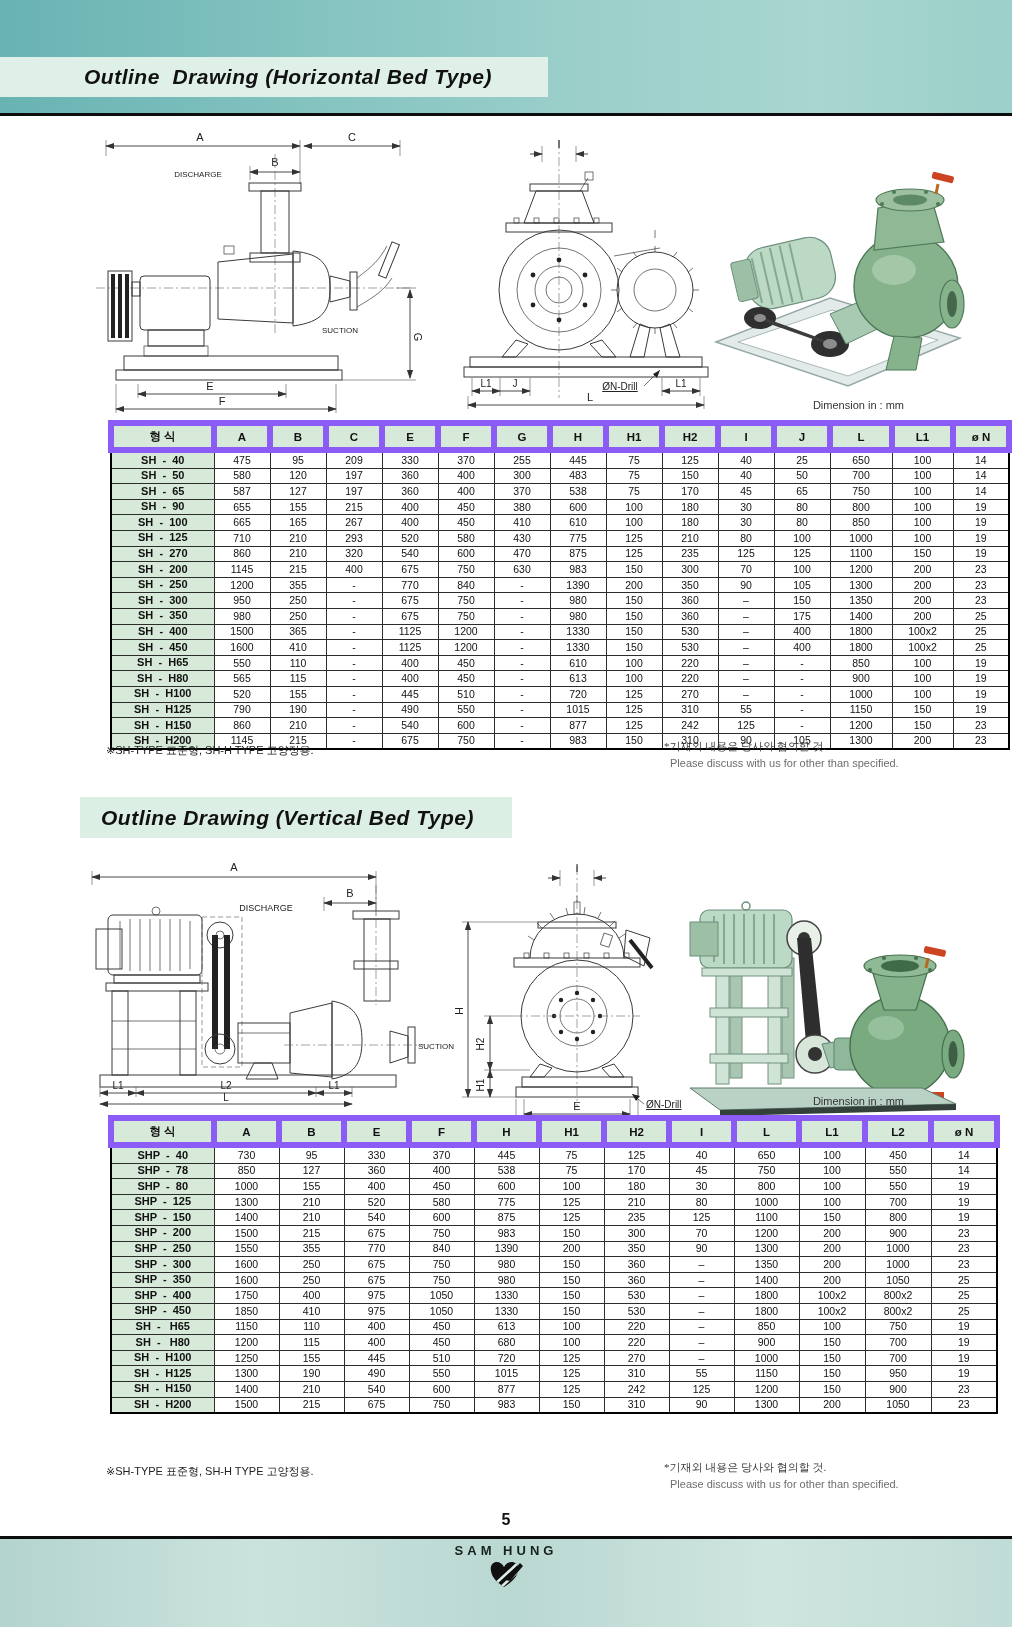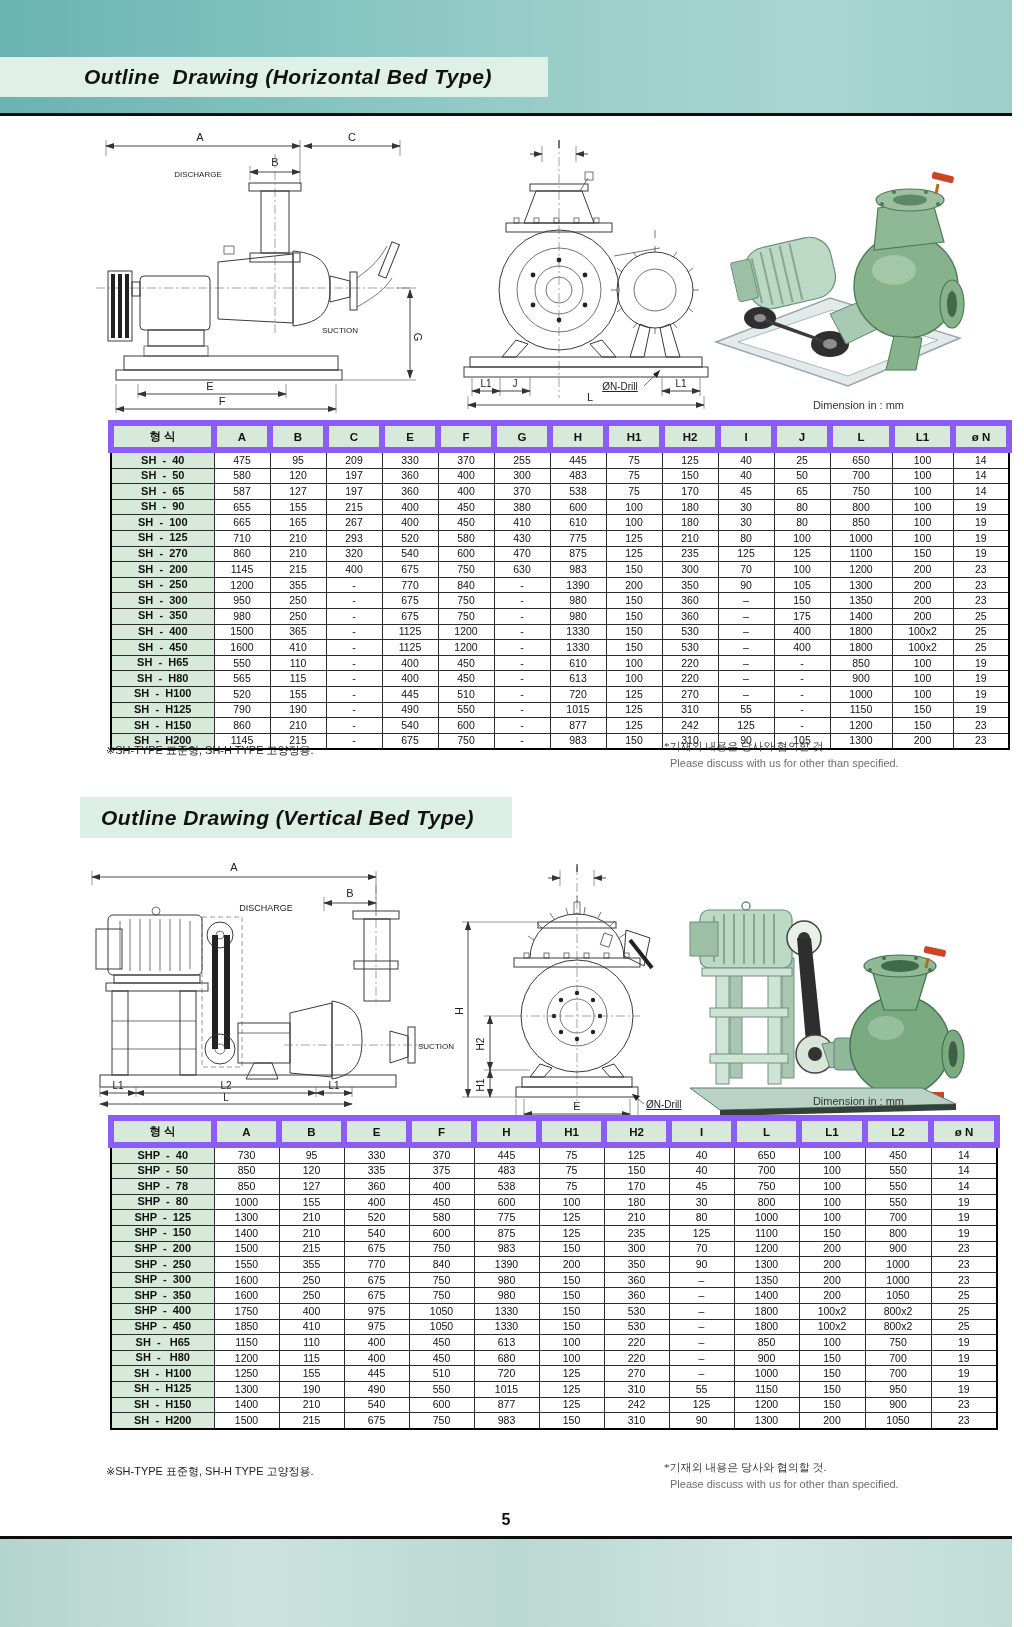--- a/index.html
+++ b/index.html
@@ -845,35 +845,20 @@
             <td>445</td>
             <td>75</td>
             <td>125</td>
             <td>40</td>
             <td>650</td>
             <td>100</td>
             <td>450</td>
             <td>14</td>
           </tr>
           <tr>
-            <td class="model">SHP  -  50</td>
-            <td>850</td>
-            <td>120</td>
-            <td>335</td>
-            <td>375</td>
-            <td>483</td>
-            <td>75</td>
-            <td>150</td>
-            <td>40</td>
-            <td>700</td>
-            <td>100</td>
-            <td>550</td>
-            <td>14</td>
-          </tr>
-          <tr>
             <td class="model">SHP  -  78</td>
             <td>850</td>
             <td>127</td>
             <td>360</td>
             <td>400</td>
             <td>538</td>
             <td>75</td>
             <td>170</td>
             <td>45</td>
             <td>750</td>
@@ -1110,14 +1095,30 @@
       </table>
   </div>
   <div class="note-left k2">※SH-TYPE 표준형,  SH-H TYPE 고양정용.</div>
   <div class="note-right k2">
     <div class="ko">*기재외 내용은 당사와 협의할 것.</div>
     <div class="en">Please discuss with us for other than specified.</div>
   </div>
 
   <div class="page-num">5</div>
   <div class="bottom-band"></div>
+  <div class="brand">
+    <span class="brand-name">SAM HUNG</span>
+    <svg class="brand-logo" width="38" height="28" viewBox="0 0 38 28">
+      <defs>
+          <clipPath id="lg">
+            <path d="M17,7 C13,-1 2,1 4,11 C5,18 11,23 17,27 C23,23 30,18 31,11 C33,1 21,-1 17,7 Z"></path>
+          </clipPath>
+        </defs>
+      <path d="M17,7 C13,-1 2,1 4,11 C5,18 11,23 17,27 C23,23 30,18 31,11 C33,1 21,-1 17,7 Z" fill="#101010"></path>
+      <g clip-path="url(#lg)">
+          <line x1="6" y1="26" x2="32" y2="2" stroke="#dfeeea" stroke-width="2.6"></line>
+          <line x1="12" y1="29" x2="38" y2="5" stroke="#dfeeea" stroke-width="2.6"></line>
+        </g>
+      <polygon points="18,20 33,3 36,6 23,21" fill="#101010"></polygon>
+    </svg>
+  </div>
 
 </div>
 
 </body></html>

